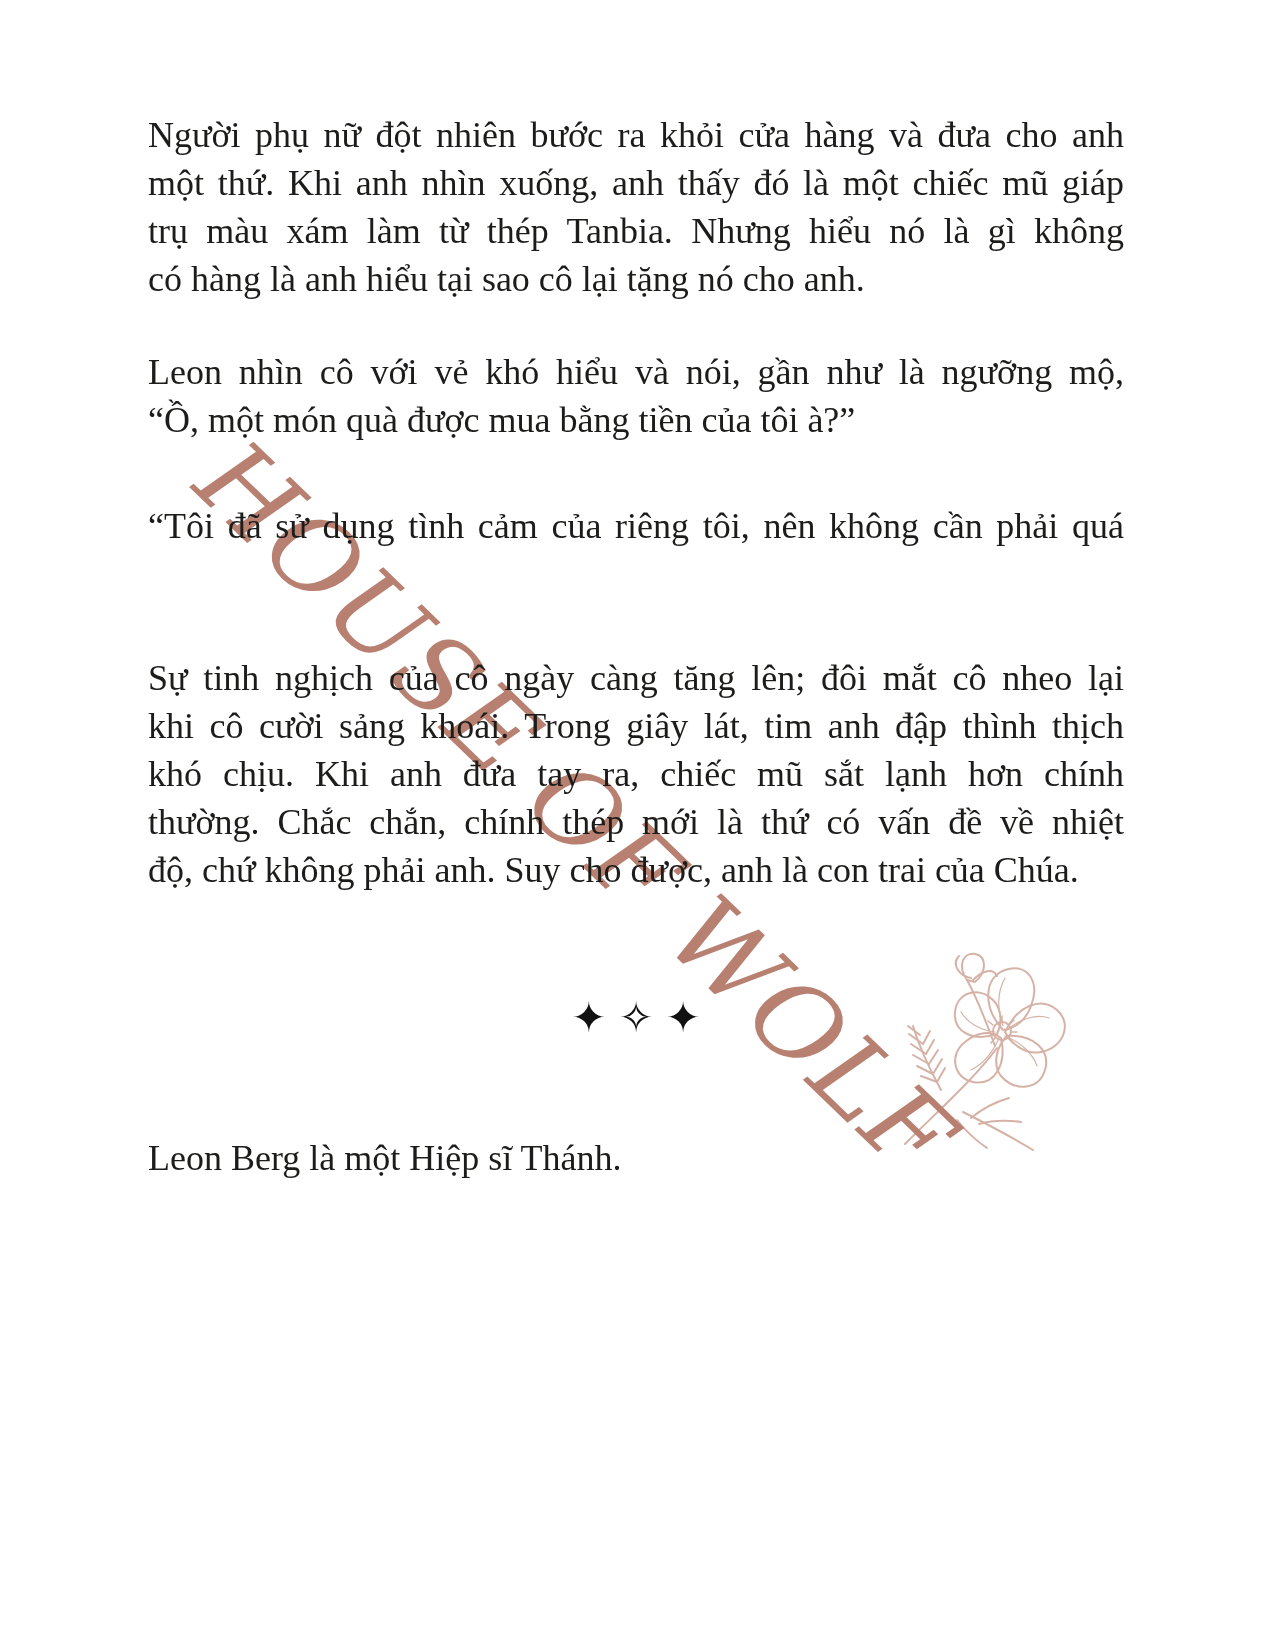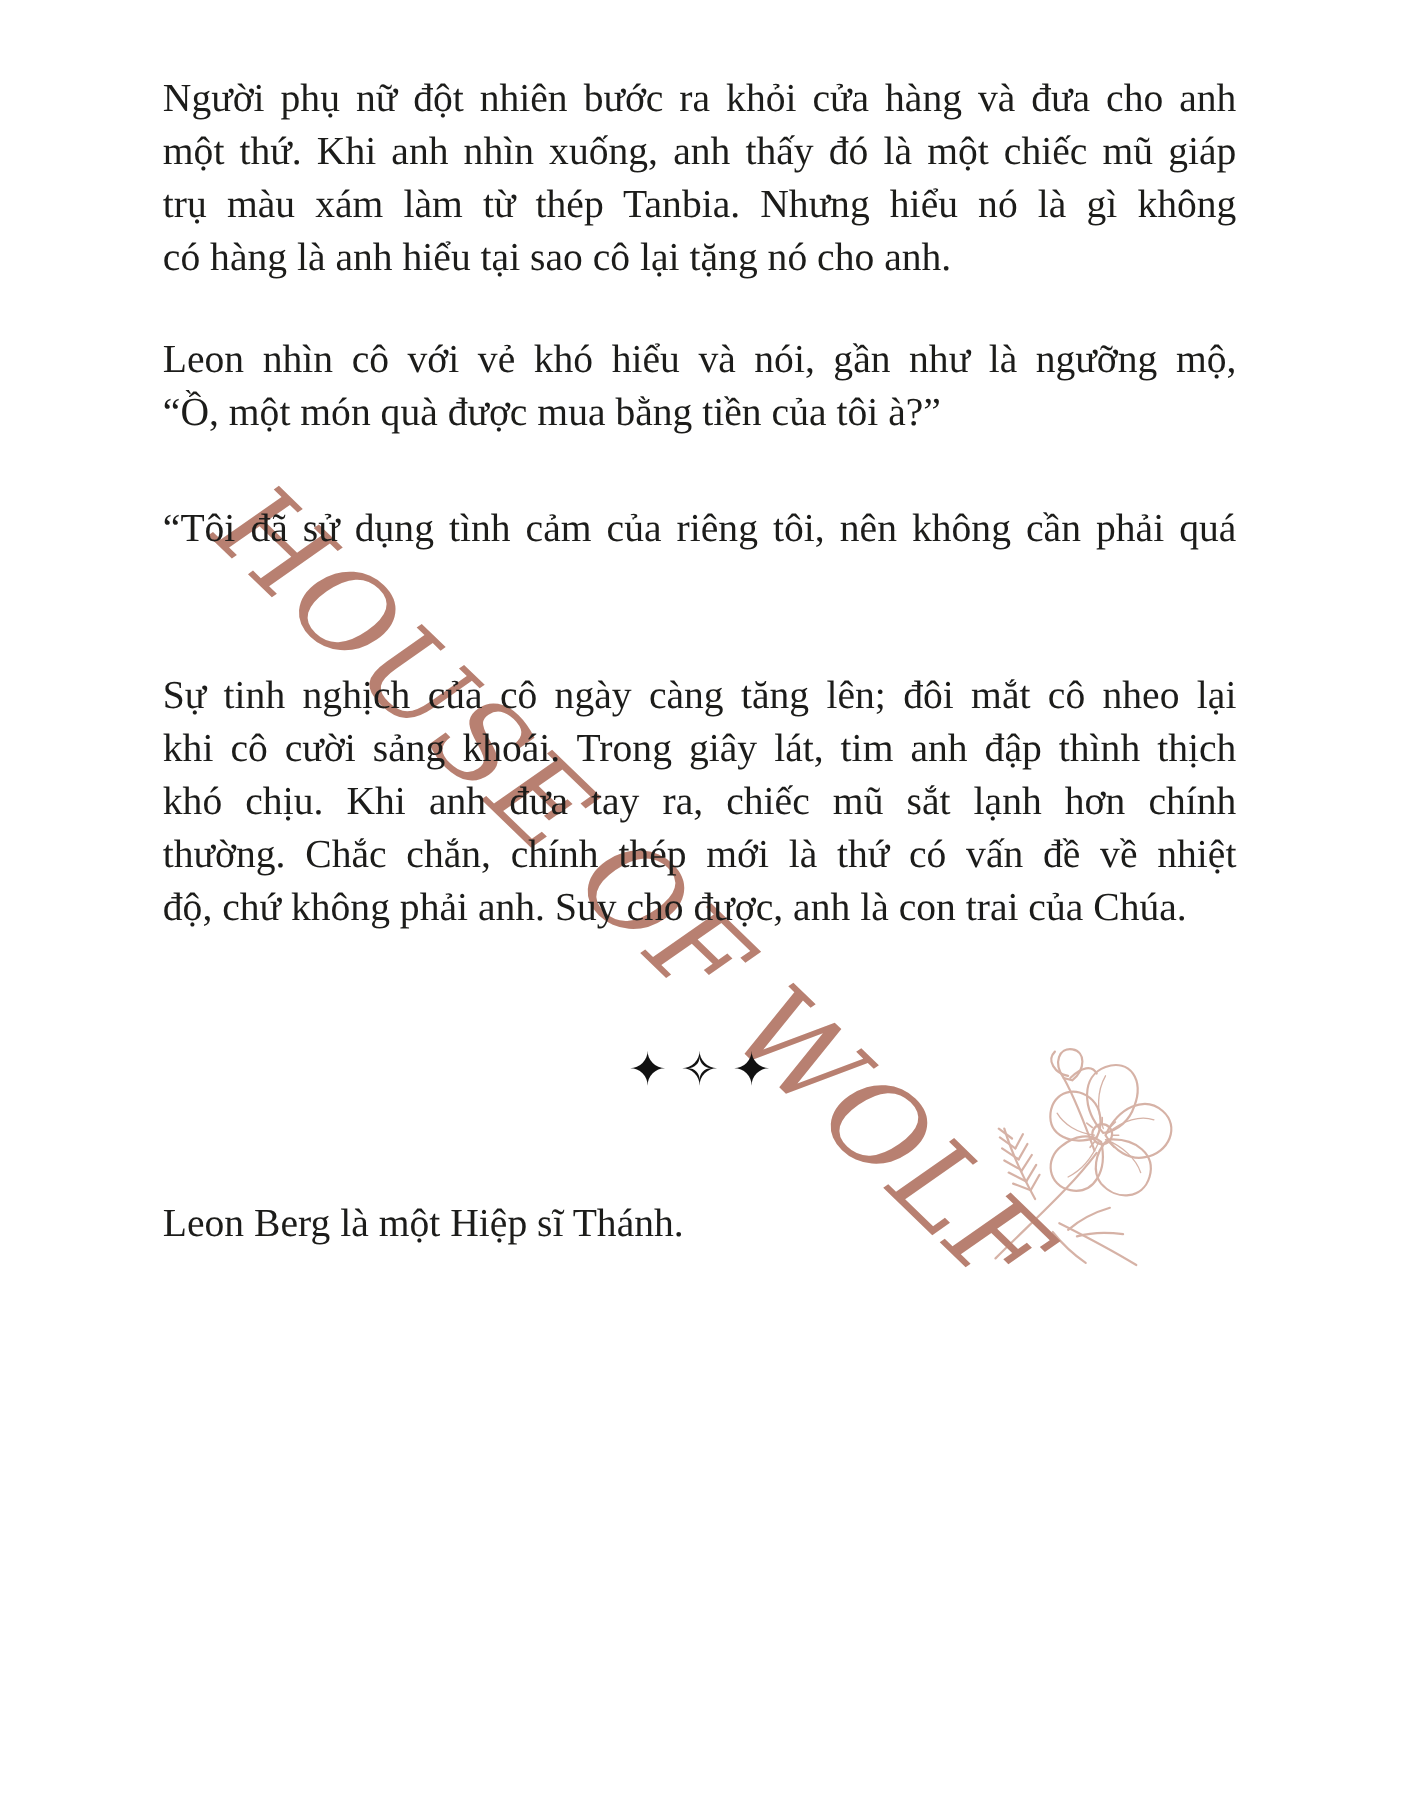--- a/index.html
+++ b/index.html
@@ -48,21 +48,21 @@
     top: 930px;
     width: 250px;
     height: 245px;
     opacity: 0.62;
   }
 
   
   .content {
     position: relative;
     z-index: 1;
-    padding: 65px 151px 0 148px;
+    padding: 111px 151px 0 148px;
     color: #1c1c1a;
     font-size: 36px;
     line-height: 48px;
   }
   .paragraph { margin: 0; }
   .line {
     text-align: justify;
     text-align-last: justify;
   }
   .line.final { text-align-last: left; }

